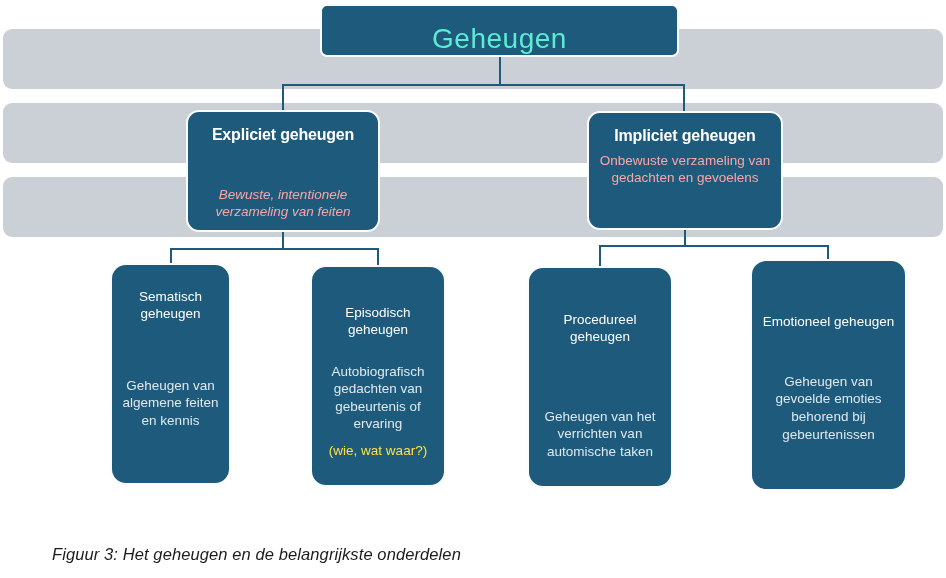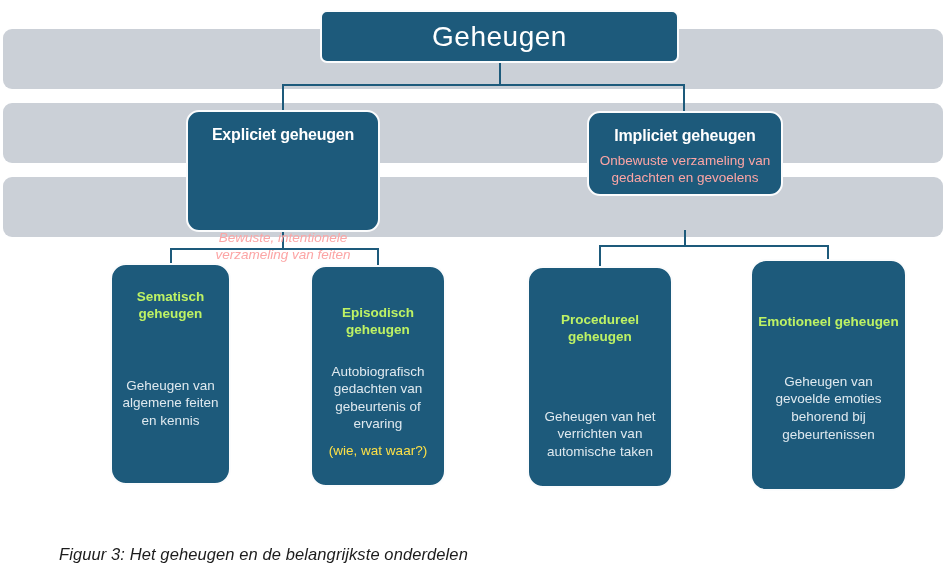--- a/index.html
+++ b/index.html
@@ -36,34 +36,34 @@
   
   .node {
     position: absolute;
     background: #1d5a7b;
     border: 2px solid #fbfcfd;
     box-sizing: border-box;
     color: #ffffff;
     text-align: center;
   }
   .node-root {
-    left: 320px; top: 10px; width: 359px; height: 53px;
+    left: 320px; top: 4px; width: 359px; height: 53px;
     border-radius: 7px;
-    display: flex; align-items: center; justify-content: center;
+    display: flex; align-items: flex-end; justify-content: center;
     font-size: 28px;
     letter-spacing: 0.5px;
-    color: #ffffff;
+    color: #5eead4;
   }
   .node-branch {
     border-radius: 13px;
     padding: 14px 8px 8px 8px;
     display: flex; flex-direction: column; align-items: center;
   }
-  .branch-0 { left: 186px; top: 110px; width: 194px; height: 122px; gap: 43px; }
-  .branch-1 { left: 587px; top: 111px; width: 196px; height: 85px; }
+  .branch-0 { left: 186px; top: 110px; width: 194px; height: 122px; }
+  .branch-1 { left: 587px; top: 111px; width: 196px; height: 119px; }
   .branch-title {
     font-weight: bold;
     font-size: 16px;
     letter-spacing: -0.2px;
     color: #ffffff;
   }
   .branch-desc {
     font-size: 13.5px;
     line-height: 1.28;
     color: #fca5a5;
@@ -75,24 +75,24 @@
   .node-leaf {
     border-radius: 16px;
     display: flex; flex-direction: column; align-items: center;
     padding: 0 6px;
   }
   .leaf-0 { left: 110px; top: 263px; width: 121px; height: 222px; }
   .leaf-1 { left: 310px; top: 265px; width: 136px; height: 222px; }
   .leaf-2 { left: 527px; top: 266px; width: 146px; height: 222px; }
   .leaf-3 { left: 750px; top: 259px; width: 157px; height: 232px; }
   .leaf-title {
-    font-weight: bold;
+    font-weight: normal;
     font-size: 13.5px;
     line-height: 1.25;
-    color: #bef264;
+    color: #ffffff;
   }
   .leaf-0 .leaf-title { margin-top: 24px; }
   .leaf-1 .leaf-title { margin-top: 38px; }
   .leaf-2 .leaf-title { margin-top: 44px; }
   .leaf-3 .leaf-title { margin-top: 53px; }
   .leaf-desc {
     font-size: 13.5px;
     line-height: 1.3;
     color: #dfe9ef;
   }
@@ -102,21 +102,21 @@
   .leaf-3 .leaf-desc { margin-top: 42px; }
   .leaf-note {
     font-size: 13.5px;
     line-height: 1.3;
     color: #fde047;
     margin-top: 9px;
   }
 
   .caption {
     position: absolute;
-    left: 59px;
+    left: 52px;
     top: 545px;
     font-style: italic;
     font-size: 16.5px;
     color: #1c1c1c;
     letter-spacing: 0.1px;
   }
 </style>
 </head>
 <body>
 

